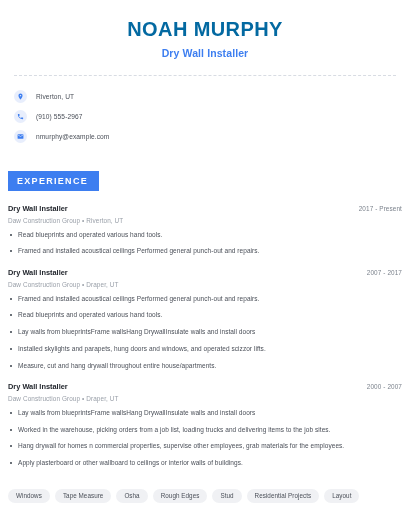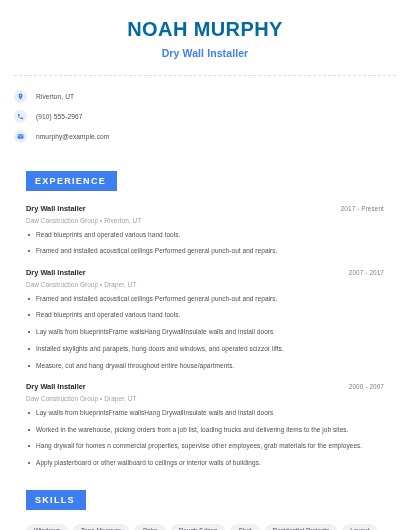--- a/index.html
+++ b/index.html
@@ -35,21 +35,21 @@
   }
   .c-icon {
     width:13px; height:13px; border-radius:50%;
     background:#e8eefc; display:flex; align-items:center;
     justify-content:center; flex:0 0 13px;
   }
   .c-icon svg { width:7px; height:7px; fill:#3d7ef0; display:block; }
   .c-text { font-size:6.6px; color:#4a4f58; letter-spacing:0.1px; }
 
   
-  .section { padding:0 26px; }
+  .section { padding:0 8px; }
   .section-head {
     display:inline-block; background:#3d7ef0; color:#fff;
     font-size:9px; font-weight:bold; letter-spacing:1.3px;
     padding:5px 11px 5px 9px; margin:0 0 0 0;
   }
   .sec-wrap-exp { margin-top:24px; }
   .sec-wrap-skills { margin-top:21px; }
 
   
   .job { margin-top:12px; }
@@ -161,21 +161,20 @@
             <li>Lay walls from blueprintsFrame wallsHang DrywallInsulate walls and install doors</li>
             <li>Worked in the warehouse, picking orders from a job list, loading trucks and delivering items to the job sites.</li>
             <li>Hang drywall for homes n commercial properties, supervise other employees, grab materials for the employees.</li>
             <li>Apply plasterboard or other wallboard to ceilings or interior walls of buildings.</li>
           </ul>
         </div>
       </div>
   </div>
 
   <div class="section sec-wrap-skills">
-    <div class="section-head">SKILLS</div>
     <div class="skills" id="skills">
         <span class="chip">Windows</span>
         <span class="chip">Tape Measure</span>
         <span class="chip">Osha</span>
         <span class="chip">Rough Edges</span>
         <span class="chip">Stud</span>
         <span class="chip">Residential Projects</span>
         <span class="chip">Layout</span>
       </div>
   </div>

